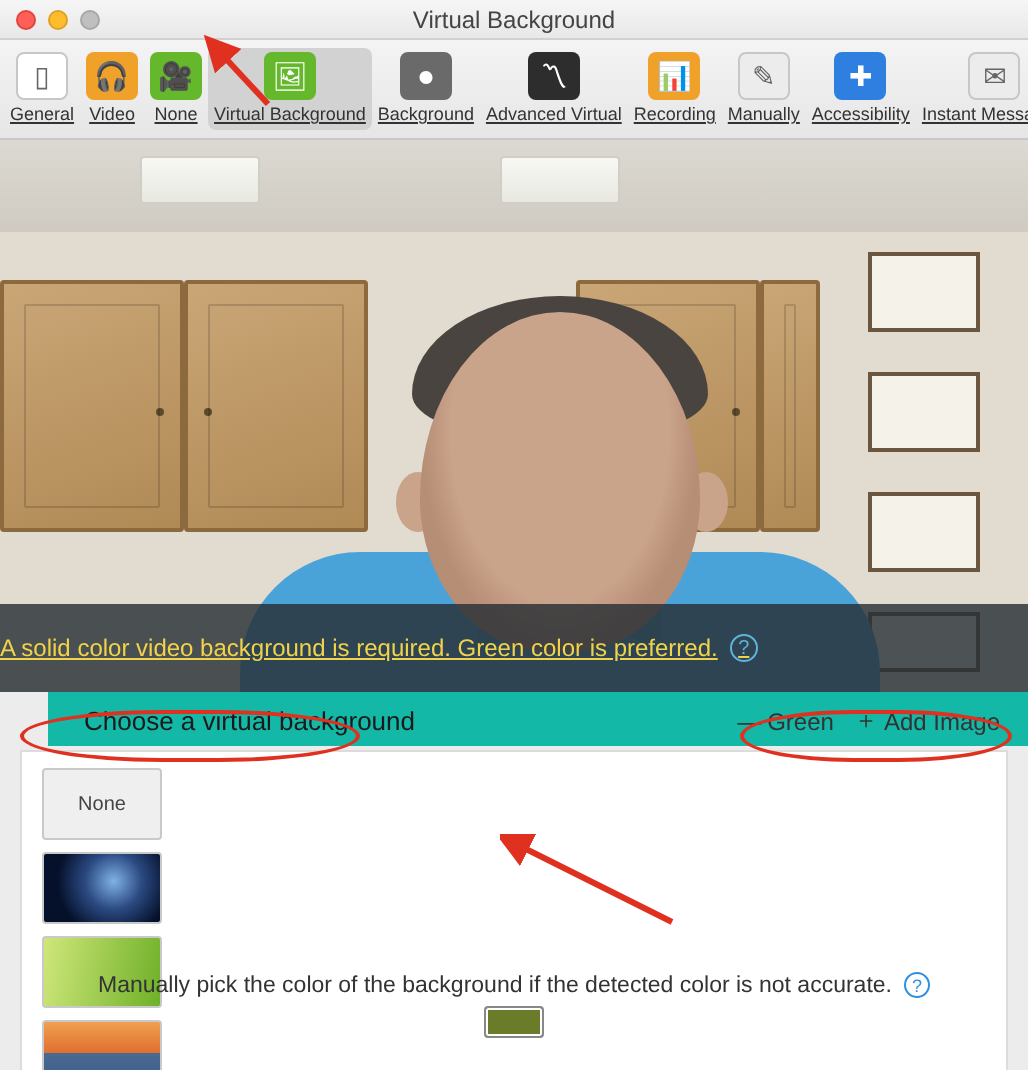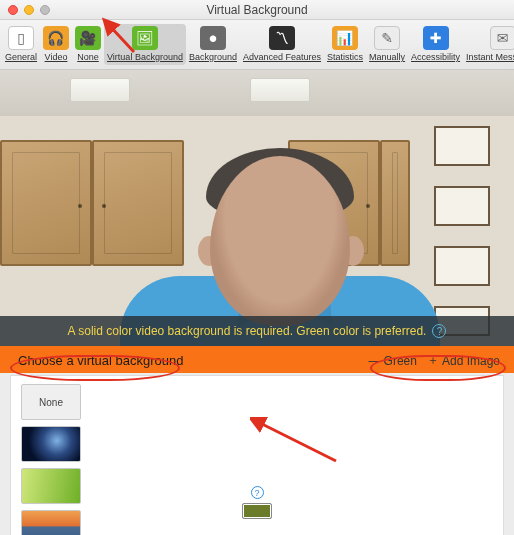--- a/index.html
+++ b/index.html
@@ -175,42 +175,44 @@
     border: 2px solid #6b5640;
     background: #f5f2ea;
   }
   .wf1 { right: 24px; top: 56px; width: 56px; height: 40px; }
   .wf2 { right: 24px; top: 116px; width: 56px; height: 40px; }
   .wf3 { right: 24px; top: 176px; width: 56px; height: 40px; }
   .wf4 { right: 24px; top: 236px; width: 56px; height: 30px; }
   .banner {
     position: absolute;
     left: 0; right: 0; bottom: 0;
-    height: 30px;
+    height: 44px;
     background: rgba(40, 48, 52, 0.82);
     display: flex;
     align-items: center;
-    justify-content: center;
+    justify-content: flex-start;
     color: #f0d34a;
     font-size: 12px;
     gap: 6px;
+    text-decoration: underline;
   }
   .banner .info-icon {
     width: 14px; height: 14px; border-radius: 50%;
     border: 1px solid #5db3d8;
     color: #5db3d8;
     font-size: 10px;
     display: inline-flex; align-items: center; justify-content: center;
   }
   .controls-row {
     display: flex;
     justify-content: space-between;
     align-items: center;
     padding: 6px 14px 4px 18px;
-    background: #f97316;
+    background: #14b8a6;
+    margin-left: 24px;
   }
   .controls-title {
     font-size: 13px;
     color: #1a1a1a;
   }
   .btn-area { display: flex; gap: 10px; align-items: center; }
   .textbtn {
     font-size: 12px;
     color: #333;
     display: inline-flex;
@@ -342,25 +344,25 @@
     <div class="toolbar-item selected">
       <div class="icon-box" style="background: rgb(101, 183, 44);">🖼</div>
       <div class="lbl">Virtual Background</div>
     </div>
     <div class="toolbar-item">
       <div class="icon-box" style="background: rgb(106, 106, 106);">⏺</div>
       <div class="lbl">Background</div>
     </div>
     <div class="toolbar-item">
       <div class="icon-box" style="background: rgb(45, 45, 45);">〽</div>
-      <div class="lbl">Advanced Features</div>
+      <div class="lbl">Advanced Virtual</div>
     </div>
     <div class="toolbar-item">
       <div class="icon-box" style="background: rgb(240, 161, 42);">📊</div>
-      <div class="lbl">Statistics</div>
+      <div class="lbl">Recording</div>
     </div>
     <div class="toolbar-item">
       <div class="icon-box" style="background: rgb(236, 236, 236); color: rgb(102, 102, 102); border: 1px solid rgb(199, 199, 199);">✎</div>
       <div class="lbl">Manually</div>
     </div>
     <div class="toolbar-item">
       <div class="icon-box" style="background: rgb(47, 127, 224);">✚</div>
       <div class="lbl">Accessibility</div>
     </div>
     <div class="toolbar-item">
@@ -427,20 +429,21 @@
       <div class="thumb bg-stadium2"></div>
       <div class="thumb selected bg-beach"></div>
       <div class="thumb bg-lake"></div>
       <div class="thumb bg-house"></div>
       <div class="thumb bg-person"></div>
     </div>
 </div>
 
 <div class="footer">
   <div class="footer-row">
+    <span>Manually pick the color of the background if the detected color is not accurate.</span>
     <span class="info-icon">?</span>
   </div>
   <div class="color-swatch" style="background: rgb(106, 123, 42);"></div>
 </div>
 
 <div class="anno anno-oval1"></div>
 <div class="anno anno-oval2"></div>
 <svg class="anno anno-arrow1" viewBox="0 0 40 40">
   <defs>
       <marker id="ah1" markerWidth="6" markerHeight="6" refX="3" refY="3" orient="auto">

